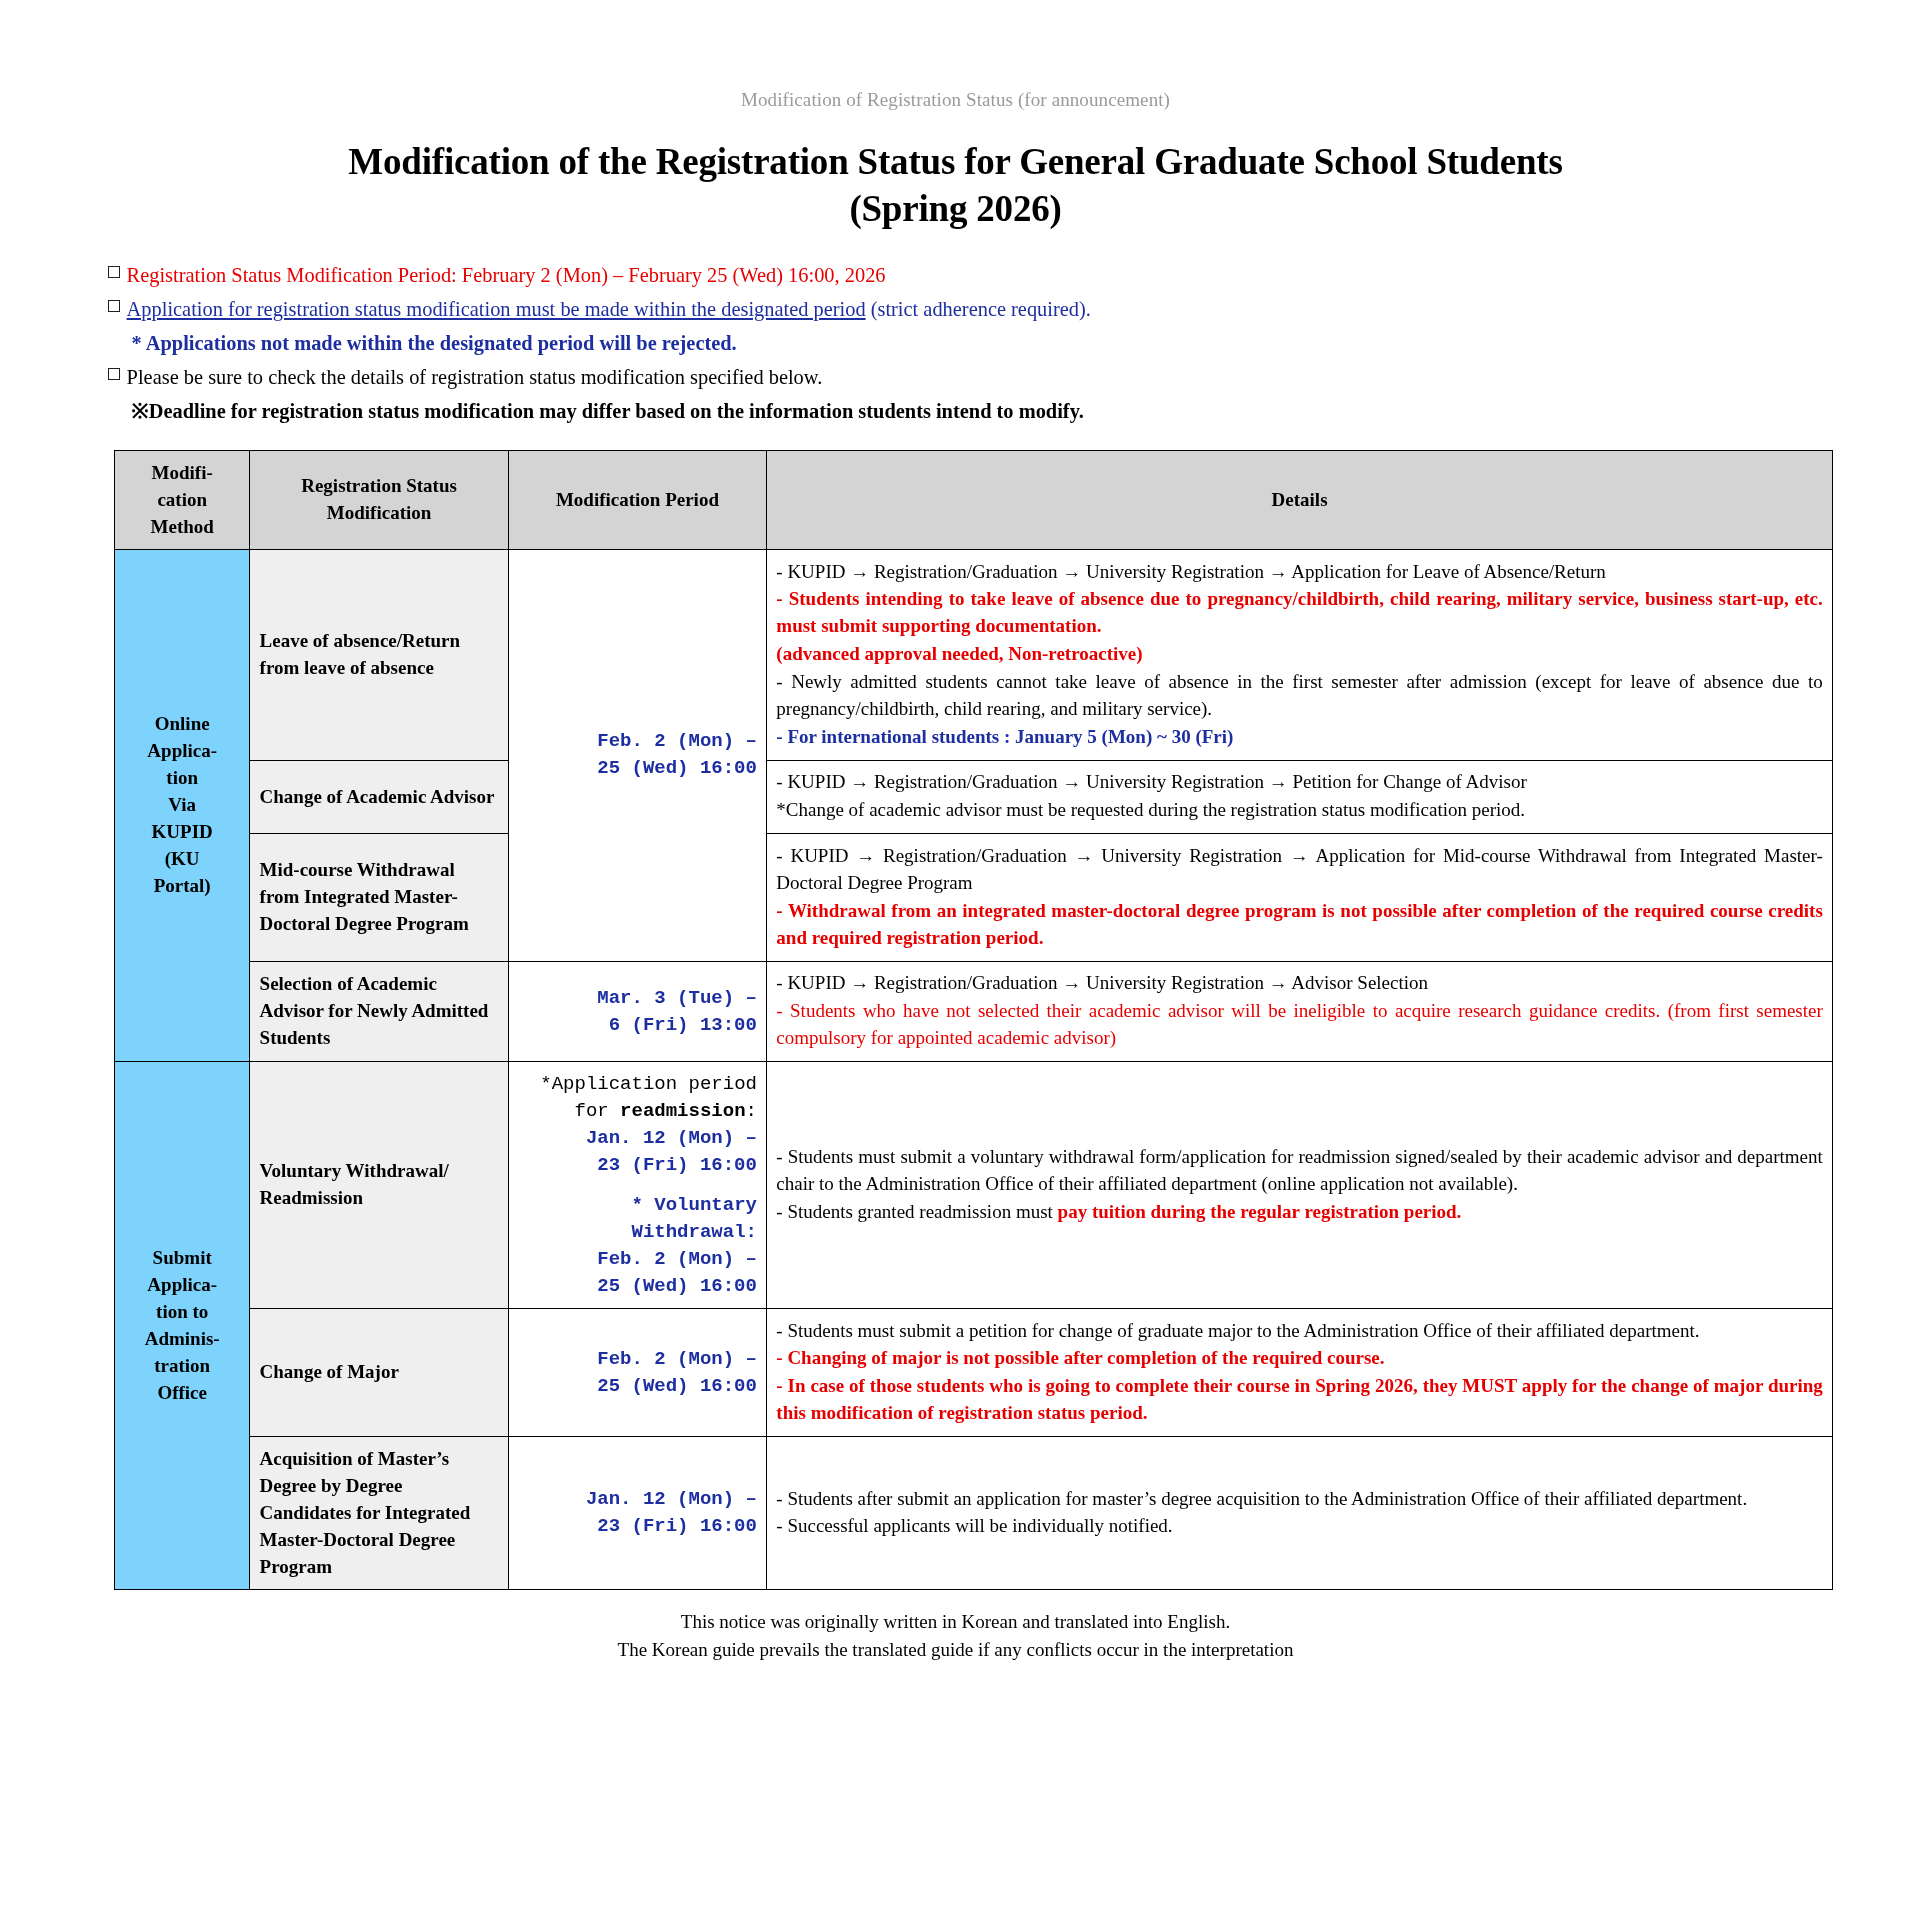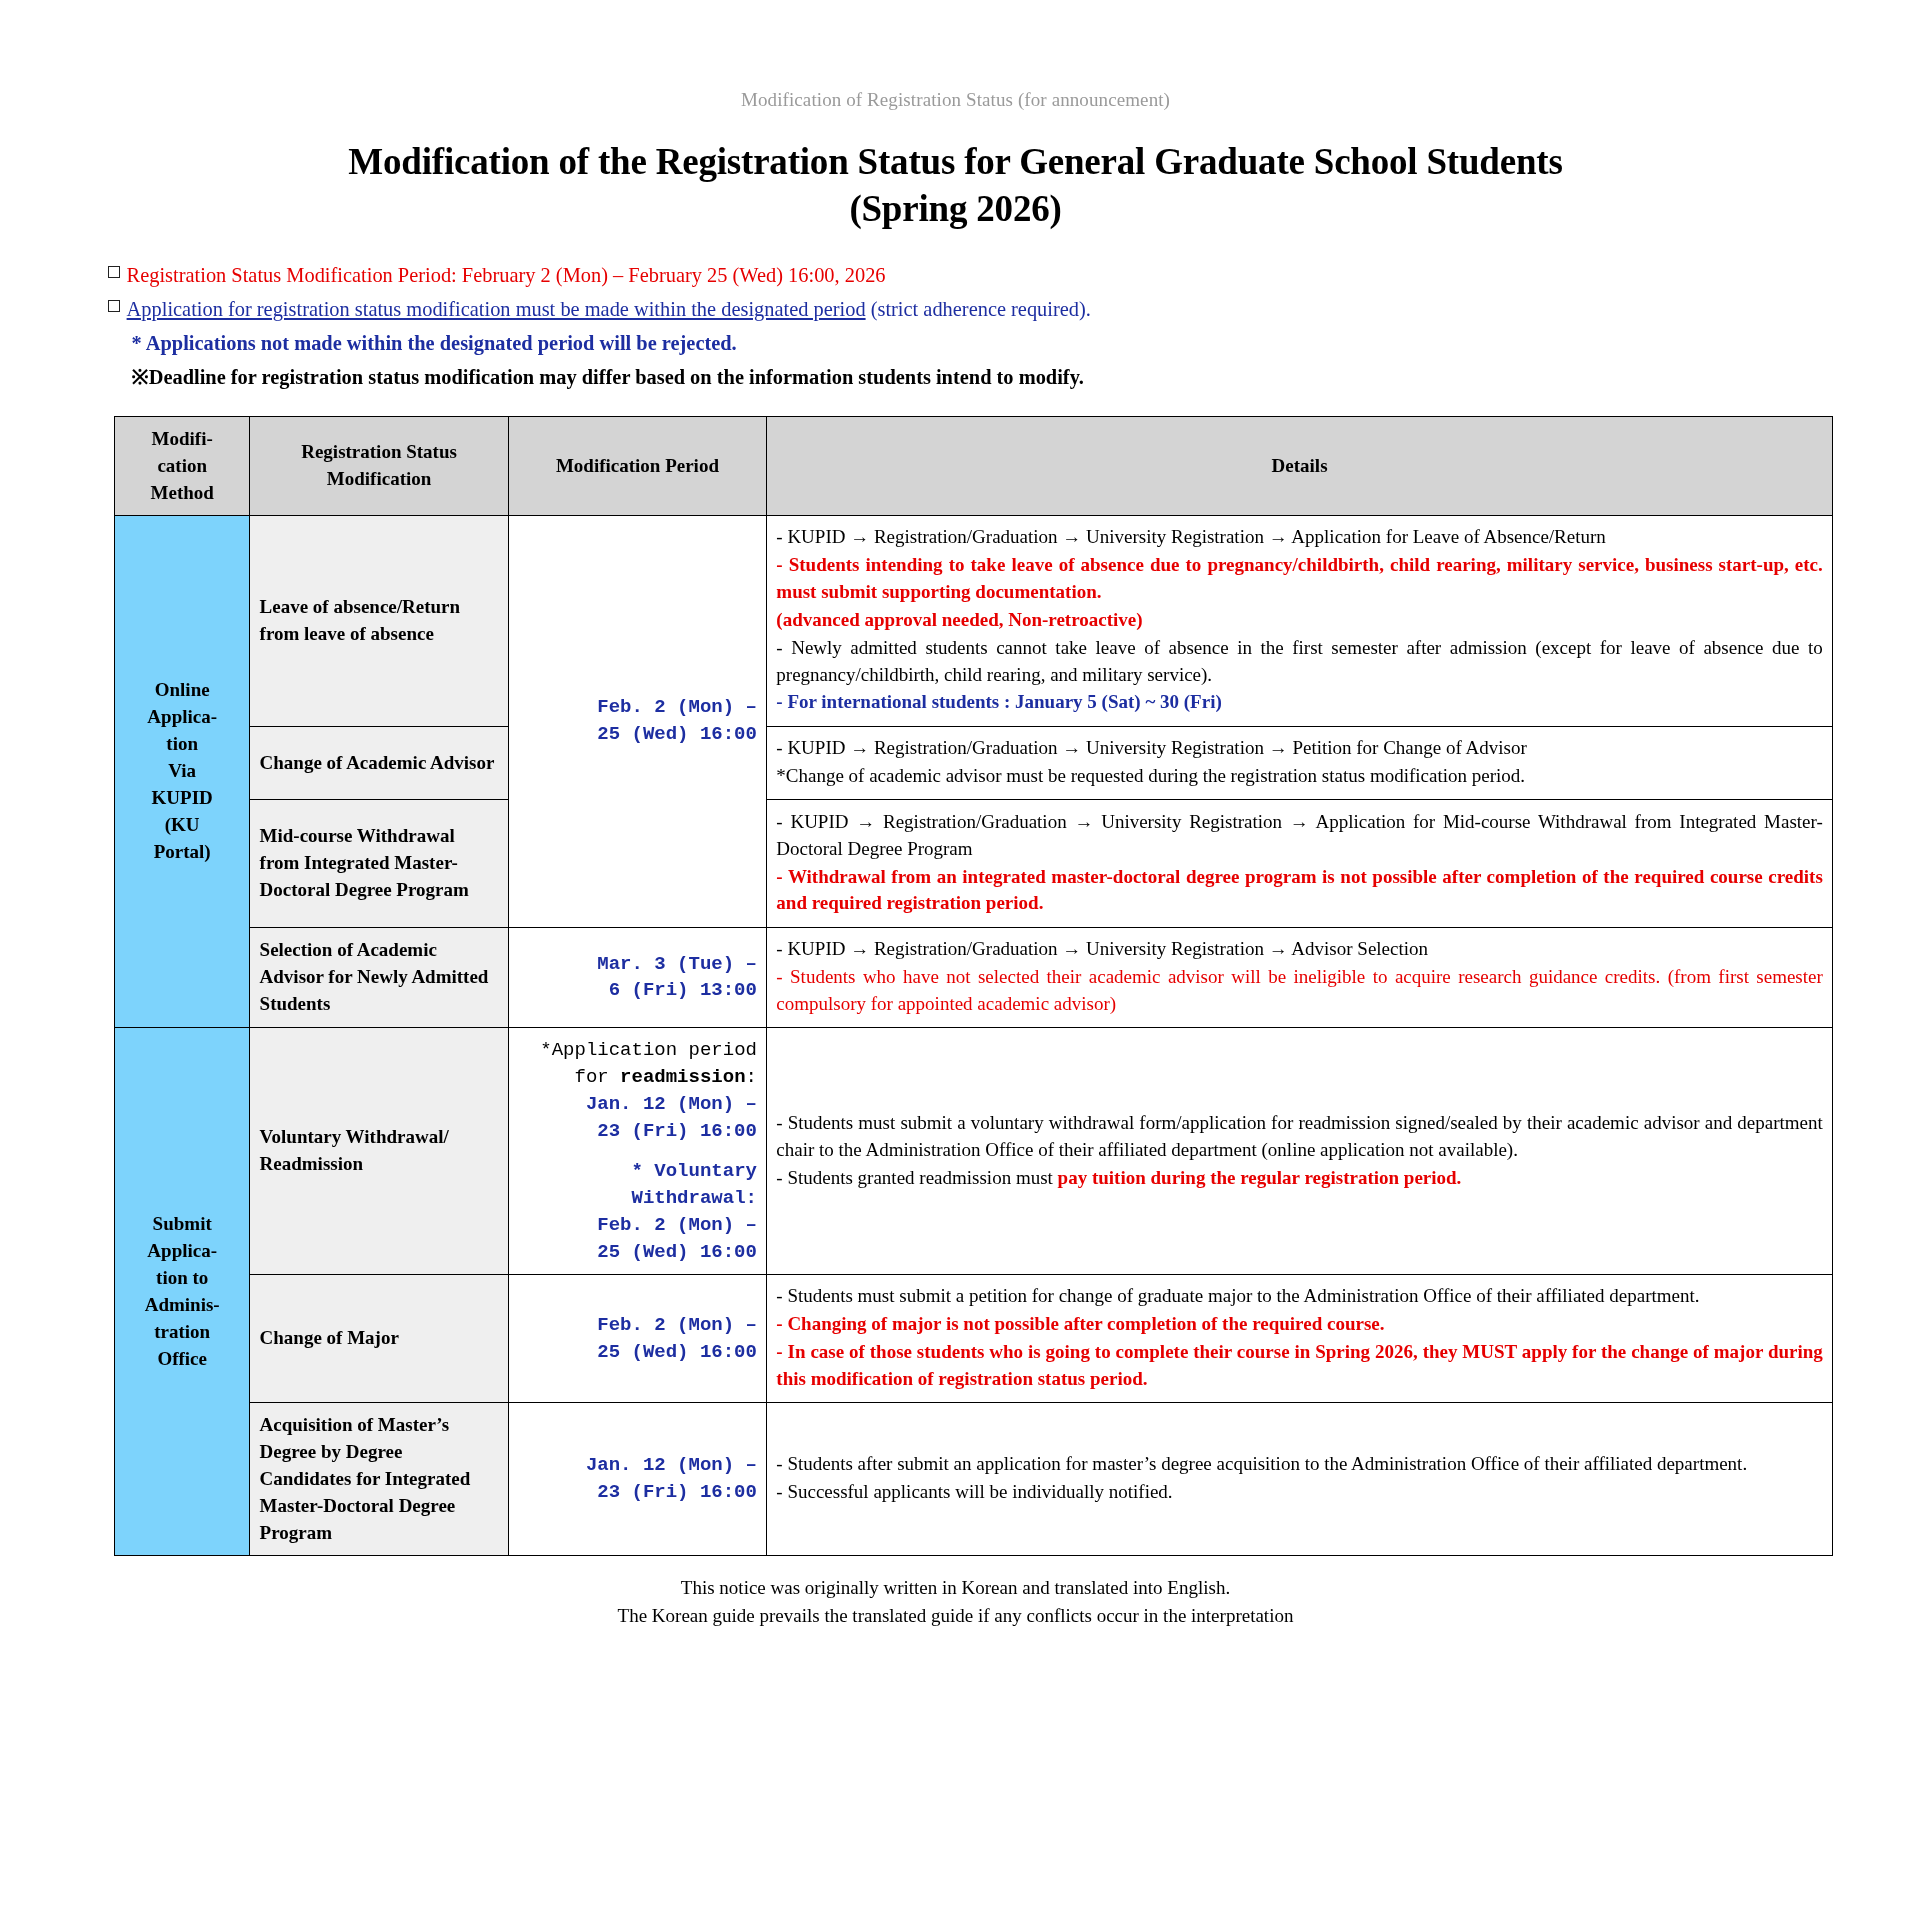--- a/index.html
+++ b/index.html
@@ -143,20 +143,23 @@
   </h1>
 
   <div class="notices">
     <span class="notice-line">
       <span class="sq"></span><span class="red">Registration Status Modification Period: February 2 (Mon) – February 25 (Wed) 16:00, 2026</span>
     </span>
     <span class="notice-line">
       <span class="sq"></span><span class="blue ul">Application for registration status modification must be made within the designated period</span><span class="blue"> (strict adherence required).</span>
     </span>
     <span class="sub-line blue">* Applications not made within the designated period will be rejected.</span>
+    <span class="notice-line">
+      <span class="sq"></span><span class="black">Please be sure to check the details of registration status modification specified below.</span>
+    </span>
     <span class="sub-line black">※Deadline for registration status modification may differ based on the information students intend to modify.</span>
   </div>
 
   <table class="main">
     <thead>
       <tr>
         <th class="col-method">
           <span>Modifi-</span><br>
           <span>cation</span><br>
           <span>Method</span>
@@ -181,21 +184,21 @@
         <td class="type">Leave of absence/Return from leave of absence</td>
         <td class="period" rowspan="3">
           <span>Feb. 2 (Mon) –</span><br>
           <span>25 (Wed) 16:00</span>
         </td>
         <td class="details">
           <p class="black">-  KUPID  →  Registration/Graduation  →  University  Registration  →  Application for Leave of Absence/Return</p>
           <p class="red" style="font-weight:bold">-   Students  intending  to  take  leave  of  absence  due  to pregnancy/childbirth, child rearing, military service, business start-up, etc. must submit supporting documentation.</p>
           <p class="red" style="font-weight:bold">(advanced approval needed, Non-retroactive)</p>
           <p class="black">- Newly admitted students cannot take leave of absence in the first semester after admission (except for leave of absence due to pregnancy/childbirth, child rearing, and military service).</p>
-          <p class="blue" style="font-weight:bold">- For international students : January 5 (Sat) ~ 30 (Fri)</p>
+          <p class="blue" style="font-weight:bold">- For international students : January 5 (Mon) ~ 30 (Fri)</p>
         </td>
       </tr>
 
       <tr>
         <td class="type">Change of Academic Advisor</td>
         <td class="details">
           <p class="black">- KUPID → Registration/Graduation → University Registration → Petition for Change of Advisor</p>
           <p class="black">*Change of academic advisor must be requested during the registration status modification period.</p>
         </td>
       </tr>

